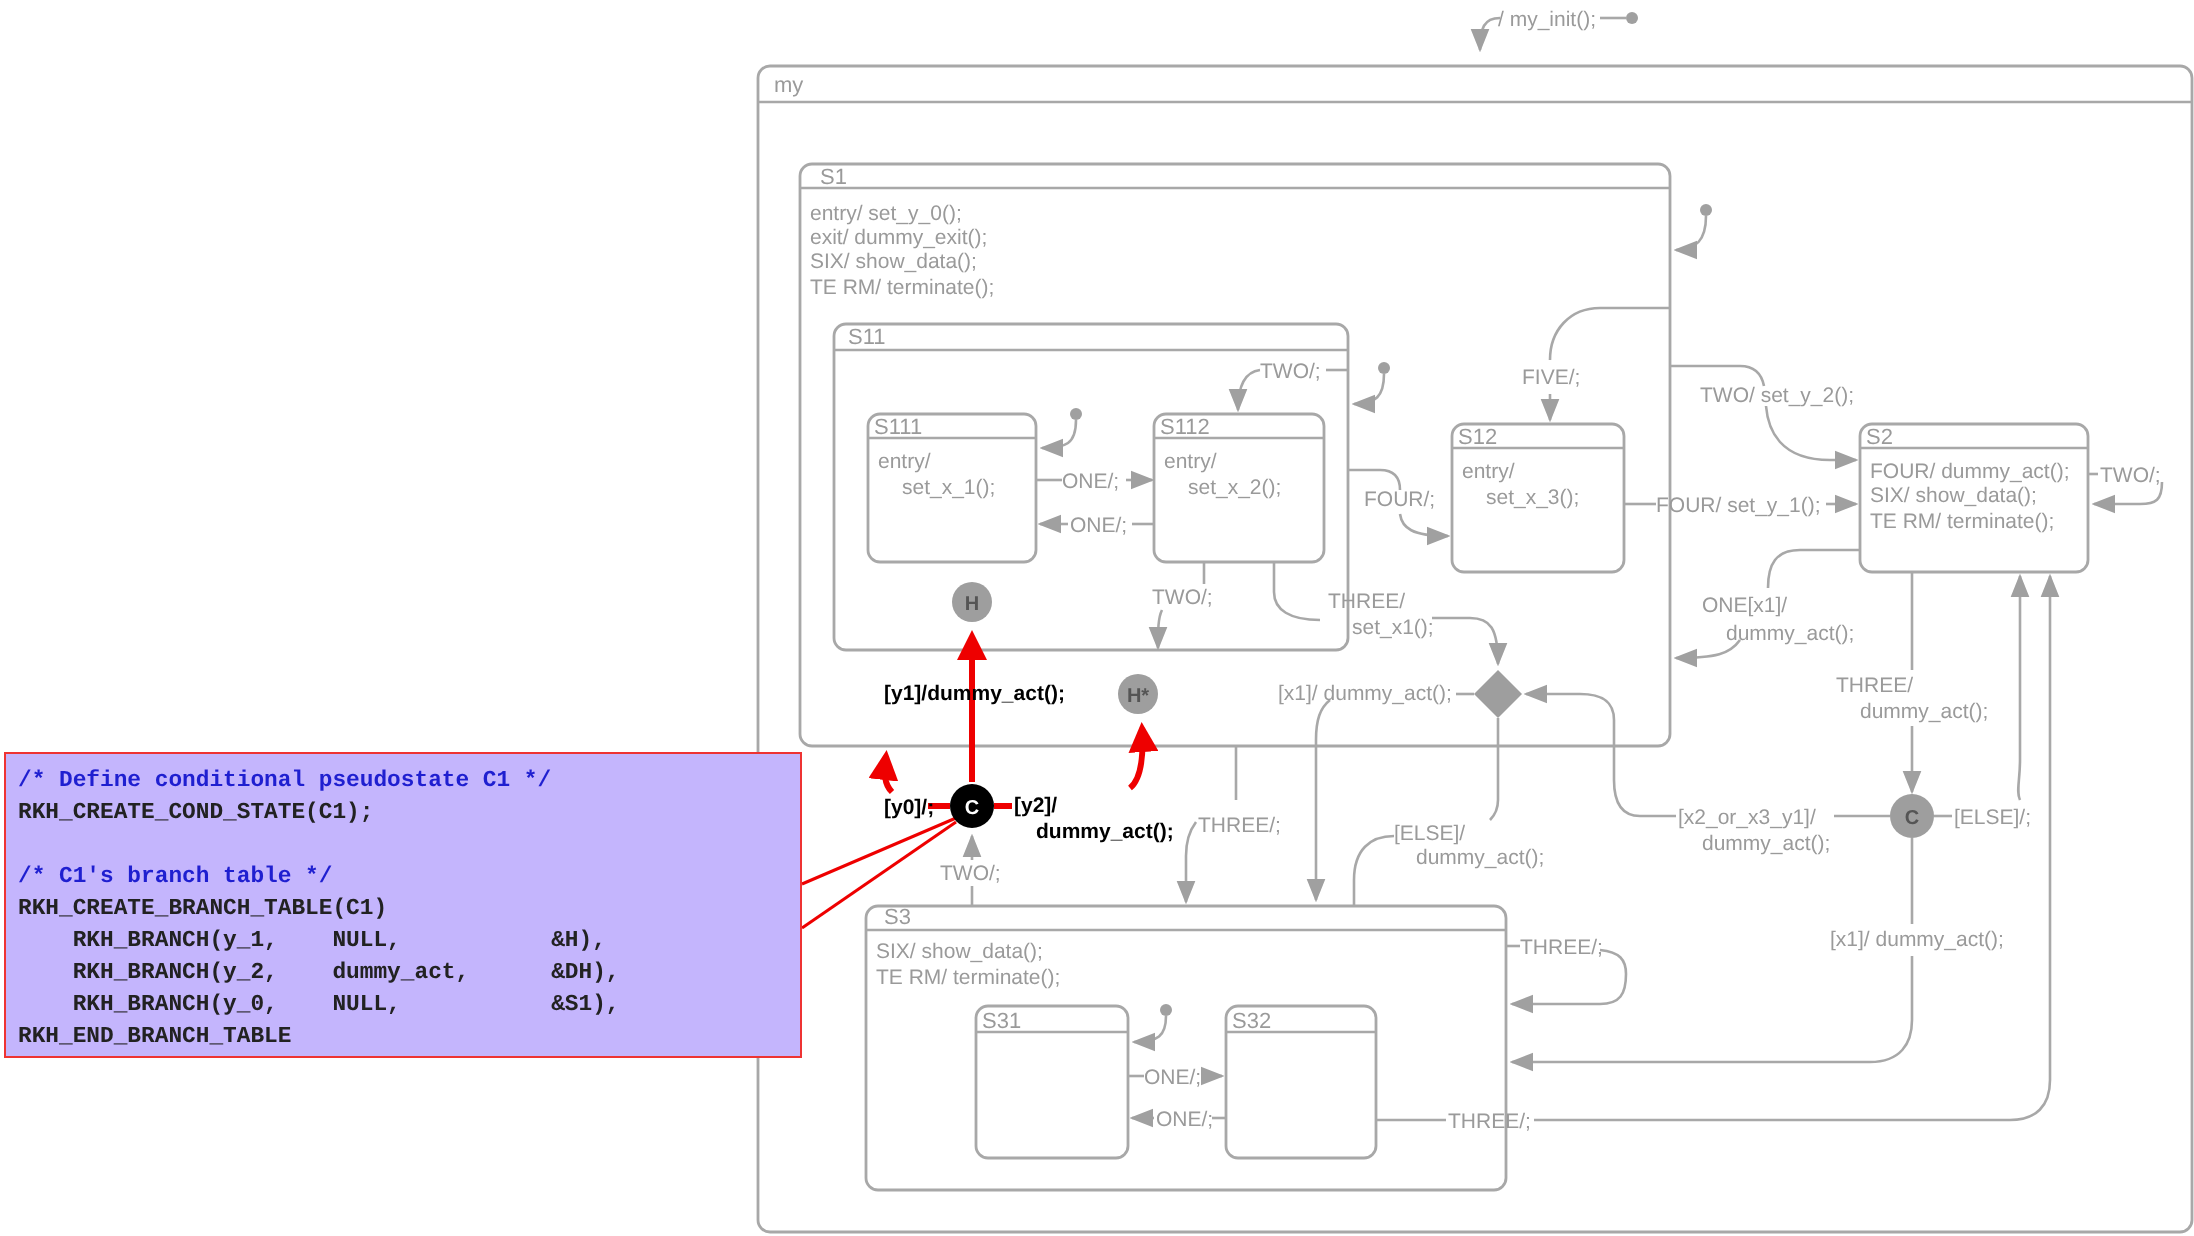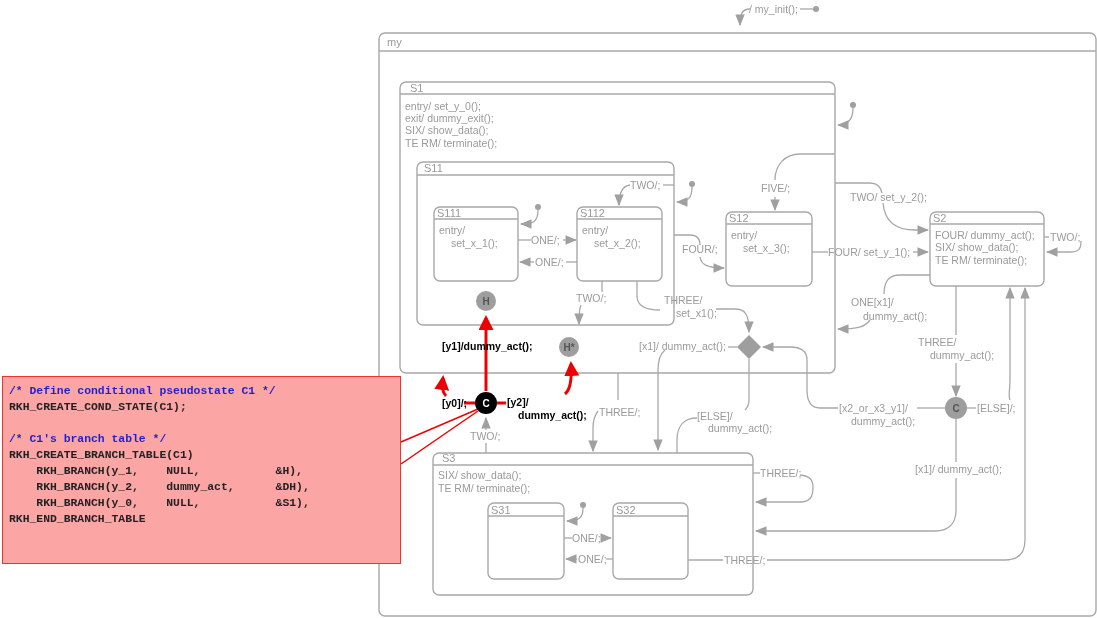--- a/index.html
+++ b/index.html
@@ -5,21 +5,21 @@
   html, body { margin:0; padding:0; background:#ffffff; }
   body { width:1097px; height:618px; position:relative; overflow:hidden; font-family:"Liberation Sans", sans-serif; }
   svg#diagram { position:absolute; left:0; top:0; }
   .st { fill:#ffffff; stroke:#a8a8a8; stroke-width:1.4; }
   .ln { fill:none; stroke:#a8a8a8; stroke-width:1.3; }
   .lbl { font-family:"Liberation Sans", sans-serif; font-size:10.5px; fill:#9a9a9a; }
   .title { font-family:"Liberation Sans", sans-serif; font-size:11px; fill:#9a9a9a; }
   .redln { fill:none; stroke:#ee0000; stroke-width:3; }
   .redthin { fill:none; stroke:#ee0000; stroke-width:1.5; }
   .blk { font-family:"Liberation Sans", sans-serif; font-size:10.5px; fill:#000000; font-weight:bold; }
-  #code-box { position:absolute; left:2px; top:376px; width:399px; height:188px; border:1.5px solid #ee3333; background:#fca5a5; box-sizing:border-box; padding:6px 0 0 6px; }
+  #code-box { position:absolute; left:2px; top:376px; width:399px; height:153px; border:1.5px solid #ee3333; background:#c4b5fd; box-sizing:border-box; padding:6px 0 0 6px; }
   #code-box pre { margin:0; font-family:"Liberation Mono", monospace; font-size:11.4px; line-height:16px; font-weight:bold; color:#222; white-space:pre; }
   .cmt { color:#1f1fd0; }
 </style>
 </head>
 <body>
 
 <svg id="diagram" width="1097" height="618" viewBox="0 0 1097 618" xmlns="http://www.w3.org/2000/svg">
   <defs>
     <marker id="ah" viewBox="0 0 10 10" refX="9" refY="5" markerWidth="9" markerHeight="9" orient="auto-start-reverse">
       <path d="M0,1 L10,5 L0,9 z" fill="#a0a0a0"></path>

